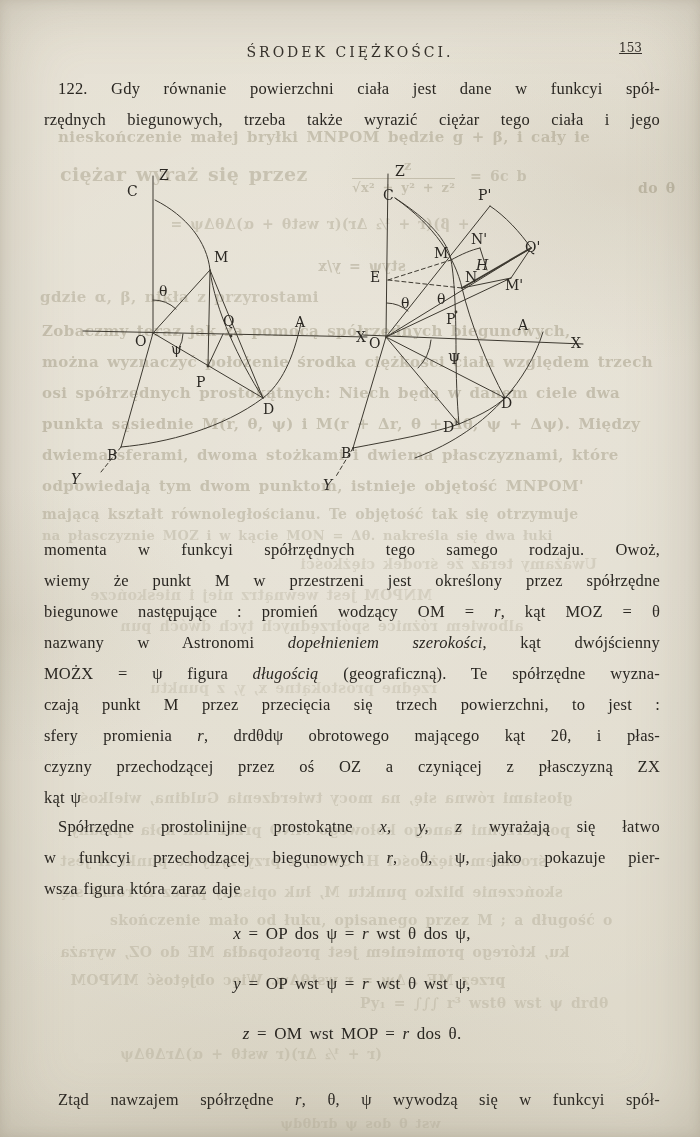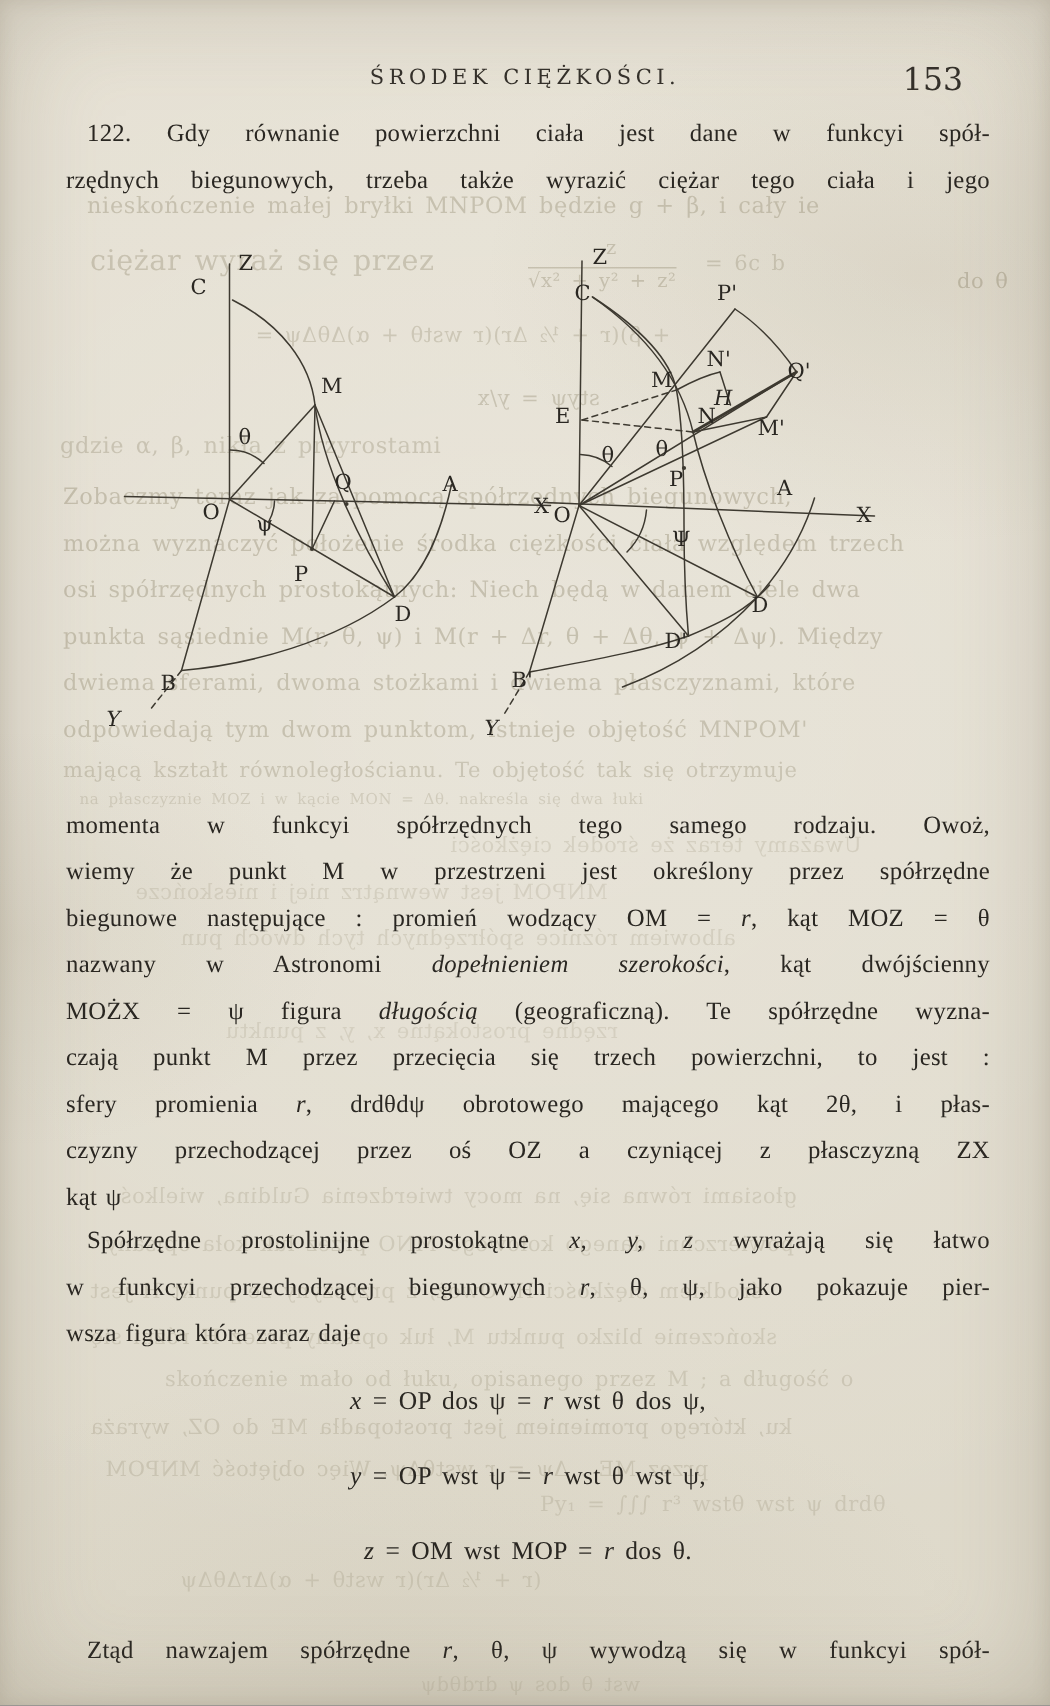--- a/index.html
+++ b/index.html
@@ -10,28 +10,28 @@
       radial-gradient(ellipse 420px 260px at 88% 16%, rgba(150,140,112,.14), transparent 70%),
       radial-gradient(ellipse 300px 200px at 2% 55%, rgba(150,140,112,.10), transparent 70%),
       radial-gradient(ellipse 520px 300px at 40% 99%, rgba(150,140,112,.10), transparent 75%),
       radial-gradient(ellipse 900px 760px at 50% 42%, rgba(255,255,255,.20), transparent 78%),
       linear-gradient(#e6e1d4,#ded9ca);
   }
   .vignette{position:absolute;inset:0;pointer-events:none;z-index:9;
     box-shadow:inset 0 0 70px rgba(115,105,82,.28), inset 0 0 12px rgba(115,105,82,.18);}
   .header-title{position:absolute;top:44px;left:0;right:0;text-align:center;
     font-size:14px;letter-spacing:3px;color:#34302a;}
-  .page-number{position:absolute;top:41px;right:58px;font-size:21px;color:#34302a;}
+  .page-number{position:absolute;top:41px;right:58px;font-size:12px;color:#34302a;text-decoration:underline;}
   .textblock{position:absolute;left:44px;width:616px;font-size:16.5px;line-height:31px;z-index:3;}
   .tl{text-align:justify;text-align-last:justify;letter-spacing:.2px;word-spacing:1.5px;font-family:Liberation Serif, serif;}
   .tl.nj{text-align:left;text-align-last:left;}
   .it{font-style:italic;}
   .eqs .tl{text-align:center;text-align-last:center;font-size:17px;line-height:24px;margin-bottom:26px;word-spacing:3px;}
   .bleedlayer{position:absolute;inset:0;z-index:1;}
-  .bleed{position:absolute;color:#978f76;white-space:nowrap;letter-spacing:.4px;word-spacing:2.5px;filter:blur(.4px);}
+  .bleed{position:absolute;color:#978f76;white-space:nowrap;letter-spacing:.4px;word-spacing:2.5px;filter:blur(.4px);font-weight:bold;}
   .bleed.mir{transform:scaleX(-1);}
   .bleed.bar{border-top:1px solid currentColor;padding-top:1px;}
   svg.fig{position:absolute;overflow:visible;z-index:2;}
   .fig line,.fig path{stroke:#3d3930;stroke-width:1;fill:none;stroke-linecap:round;}
   .fig .bold{stroke-width:1.8;}
   .fig .dash{stroke-dasharray:4 3;}
   .fig circle{fill:#3d3930;stroke:none;}
   .fig text{font-size:14px;fill:#2a2722;font-family:"DejaVu Serif",serif;}
 </style>
 </head>
@@ -49,21 +49,21 @@
       <span class="bleed" style="left: 638px; top: 180px; font-size: 14px; opacity: 0.45;">do θ</span>
       <span class="bleed mir" style="left: 318px; top: 258px; font-size: 14px; opacity: 0.38;">styψ = y/x</span>
       <span class="bleed" style="left: 40px; top: 288px; font-size: 15px; opacity: 0.36;">gdzie  α,  β,  nikła  z  przyrostami</span>
       <span class="bleed" style="left: 42px; top: 322px; font-size: 15px; opacity: 0.42;">Zobaczmy  teraz  jak  za  pomocą  spółrzędnych  biegunowych,</span>
       <span class="bleed" style="left: 42px; top: 353px; font-size: 15px; opacity: 0.42;">można wyznaczyć położenie środka ciężkości ciała względem trzech</span>
       <span class="bleed" style="left: 42px; top: 384px; font-size: 15px; opacity: 0.42;">osi spółrzędnych prostokątnych: Niech będą w danem ciele dwa</span>
       <span class="bleed" style="left: 42px; top: 415px; font-size: 15px; opacity: 0.42;">punkta sąsiednie M(r, θ, ψ) i M(r + Δr, θ + Δθ, ψ + Δψ). Między</span>
       <span class="bleed" style="left: 42px; top: 446px; font-size: 15px; opacity: 0.4;">dwiema sferami, dwoma stożkami i dwiema płasczyznami, które</span>
       <span class="bleed" style="left: 42px; top: 477px; font-size: 15px; opacity: 0.4;">odpowiedają tym dwom punktom, istnieje objętość MNPOM'</span>
       <span class="bleed" style="left: 42px; top: 506px; font-size: 14px; opacity: 0.36;">mającą kształt równoległościanu. Te objętość tak się otrzymuje</span>
-      <span class="bleed" style="left: 42px; top: 528px; font-size: 10px; opacity: 0.28; margin-left: 11px;">na płasczyznie MOZ i w kącie MON = Δθ. nakreśla się dwa łuki</span>
+      <span class="bleed" style="left: 42px; top: 528px; font-size: 13px; opacity: 0.28;">na płasczyznie MOZ i w kącie MON = Δθ. nakreśla się dwa łuki</span>
       <span class="bleed mir" style="left: 300px; top: 556px; font-size: 14px; opacity: 0.22;">Uważamy teraz że środek ciężkości</span>
       <span class="bleed mir" style="left: 90px; top: 587px; font-size: 14px; opacity: 0.22;">MNPOM  jest  wewnątrz  niej  i  nieskończe</span>
       <span class="bleed mir" style="left: 120px; top: 618px; font-size: 14px; opacity: 0.22;">albowiem różnice spółrzędnych tych dwóch pun</span>
       <span class="bleed mir" style="left: 150px; top: 680px; font-size: 14px; opacity: 0.2;">rzędne  prostokątne  x,  y,  z  punktu</span>
       <span class="bleed mir" style="left: 80px; top: 790px; font-size: 14px; opacity: 0.25;">głosiami równa się, na mocy twierdzenia Guldina, wielkoś</span>
       <span class="bleed mir" style="left: 70px; top: 822px; font-size: 14px; opacity: 0.25;">powierzchni danego kołowego  MNO  przez łuk koła opisany</span>
       <span class="bleed mir" style="left: 60px; top: 853px; font-size: 14px; opacity: 0.25;">środkiem ciężkości H. Owoż, z przyczyny że punkt H jest</span>
       <span class="bleed mir" style="left: 60px; top: 884px; font-size: 14px; opacity: 0.25;">skończenie blizko punktu M, łuk opisany przez H różni się</span>
       <span class="bleed" style="left: 110px; top: 912px; font-size: 14px; opacity: 0.28;">skończenie mało od łuku, opisanego przez M ; a długość o</span>
       <span class="bleed mir" style="left: 60px; top: 944px; font-size: 14px; opacity: 0.28;">ku, którego promieniem jest prostopadła ME do OZ, wyraża</span>

